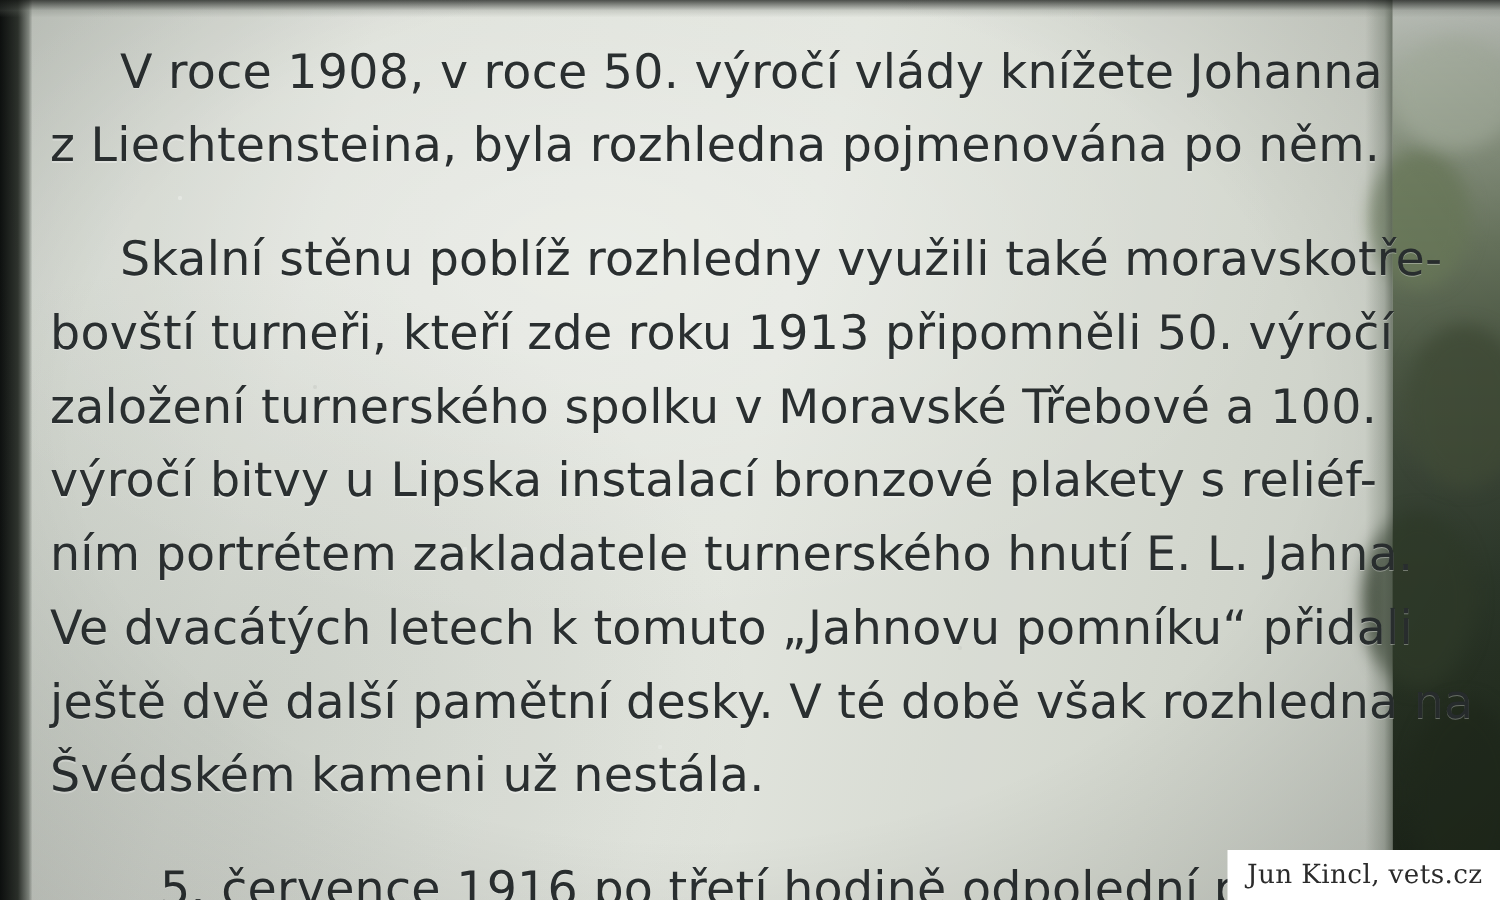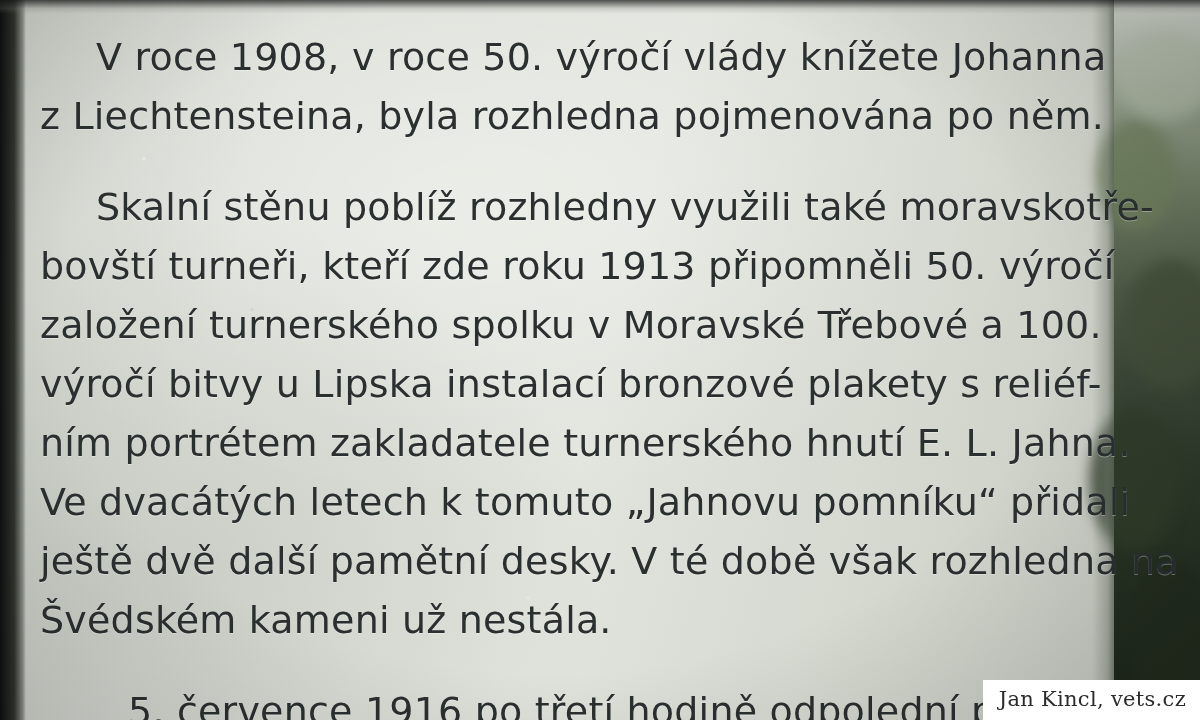--- a/index.html
+++ b/index.html
@@ -189,15 +189,15 @@
 
     <div class="para p3">
       <div class="line indent-sm">5. července 1916 po třetí hodině odpolední postihla</div>
 
     </div>
 
   </div>
 
   <div class="vignette"></div>
 
-  <div id="watermark">Jan Kincl, vets.cz</div>
+  <div id="watermark">Jun Kincl, vets.cz</div>
 
 </div>
 
 </body></html>

